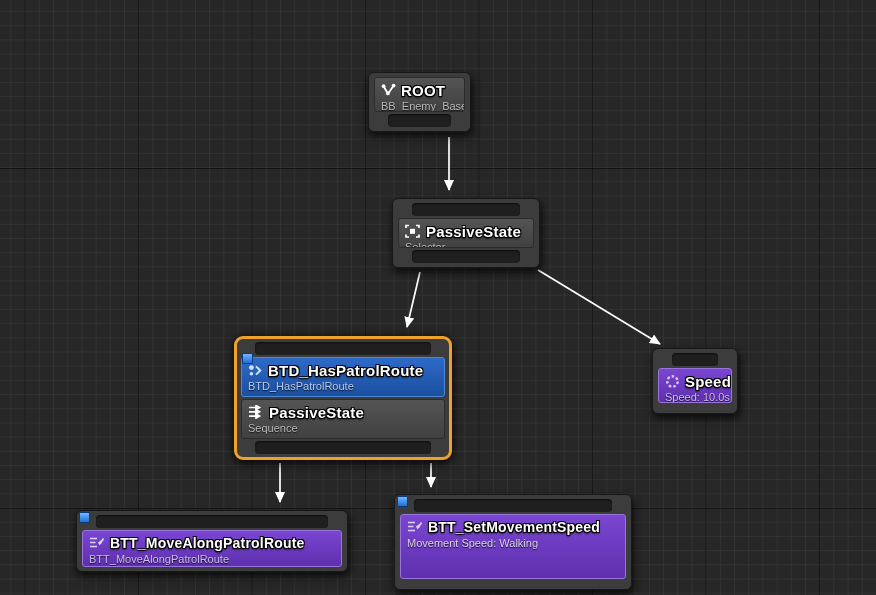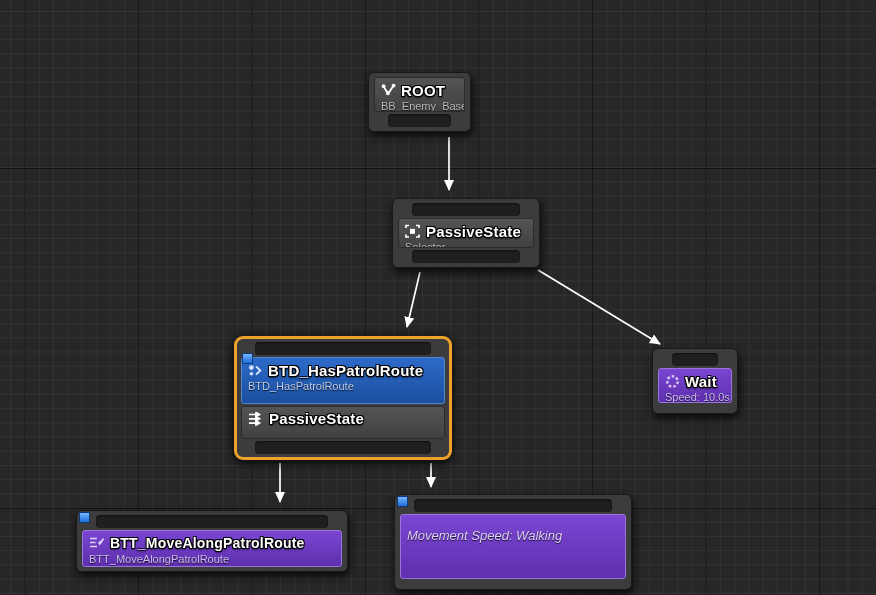--- a/index.html
+++ b/index.html
@@ -40,22 +40,22 @@
   .title-row{display:flex;align-items:center;gap:5px;height:20px;}
   .title{
     color:#fff;font-weight:bold;font-size:14px;letter-spacing:0.2px;white-space:nowrap;
     text-shadow:-1px -1px 0 #000,1px -1px 0 #000,-1px 1px 0 #000,1px 1px 0 #000,0 2px 2px rgba(0,0,0,.7);
   }
   .title.big{font-size:15px;}
   .subtitle{font-size:11px;line-height:13px;color:#b8b8b8;white-space:nowrap;
             text-shadow:0 1px 1px rgba(0,0,0,.8);}
   .subtitle.bluey{color:#bdc9e6;}
   .subtitle.purpley{color:#cbbcec;}
-  .detail{font-size:13px;line-height:13px;color:#dbd1f1;margin-top:12px;white-space:nowrap;
-          text-shadow:0 1px 1px rgba(0,0,0,.8);font-style:italic;}
+  .detail{font-size:11px;line-height:13px;color:#dbd1f1;white-space:nowrap;
+          text-shadow:0 1px 1px rgba(0,0,0,.8);}
   .icon{flex:0 0 auto;display:inline-flex;}
 
   .badge{
     position:absolute;z-index:-1;width:18px;height:18px;border-radius:50%;
     background:#9d9d9d;color:#5f5f5f;font-size:11px;font-weight:bold;
     display:flex;align-items:center;justify-content:center;
     box-shadow:0 1px 2px rgba(0,0,0,0.5);
   }
   .asset-chip{
     position:absolute;width:9px;height:9px;border:1px solid #0c3a78;border-radius:1px;
@@ -150,35 +150,36 @@
                 <path d="M8,0.5 L11.5,2.5 L8,4.5 Z"></path>
               <line x1="1" y1="6.8" x2="8.5" y2="6.8"></line>
                 <path d="M8,4.8 L11.5,6.8 L8,8.8 Z"></path>
               <line x1="1" y1="11.1" x2="8.5" y2="11.1"></line>
                 <path d="M8,9.1 L11.5,11.1 L8,13.1 Z"></path>
             </g>
           </svg>
         </span>
         <span class="title big">PassiveState</span>
       </div>
+      <div class="subtitle">Sequence</div>
     </div>
     <div class="pill"></div>
   </div>
 
   <div class="bt-node" style="left:652px;top:348px;width:86px;height:66px;">
     <span class="badge" style="top:-2px;right:-7px;">5</span>
     <div class="pill"></div>
     <div class="body purple">
       <div class="title-row">
         <span class="icon">
           <svg width="15" height="15" viewBox="0 0 15 15">
             <circle cx="7.5" cy="7.5" r="5.2" fill="none" stroke="#d8caf4" stroke-width="2.4" stroke-dasharray="2.6 2"></circle>
           </svg>
         </span>
-        <span class="title big">Wait</span>
+        <span class="title big">Speed</span>
       </div>
       <div class="subtitle purpley">Speed: 10.0s</div>
     </div>
     <div class="spacer"></div>
   </div>
 
   <div class="bt-node" style="left:76px;top:510px;width:272px;height:62px;">
     <span class="badge" style="top:-2px;right:-8px;">3</span>
     <span class="asset-chip" style="left:2px;top:1px;"></span>
     <div class="pill"></div>
@@ -199,18 +200,32 @@
       </div>
       <div class="subtitle purpley">BTT_MoveAlongPatrolRoute</div>
     </div>
   </div>
 
   <div class="bt-node" style="left:394px;top:494px;width:238px;height:96px;">
     <span class="badge" style="top:-1px;right:-8px;">4</span>
     <span class="asset-chip" style="left:2px;top:1px;"></span>
     <div class="pill"></div>
     <div class="body purple">
+      <div class="title-row">
+        <span class="icon">
+          <svg width="16" height="14" viewBox="0 0 16 14">
+            <g stroke="#ddd2f6" stroke-width="1.7">
+              <line x1="1" y1="2.5" x2="8" y2="2.5"></line>
+              <line x1="1" y1="6.5" x2="6.5" y2="6.5"></line>
+              <line x1="1" y1="10.5" x2="8" y2="10.5"></line>
+            </g>
+            <path d="M14,3 L10.5,9.5 L9,6.5 Z" fill="#ddd2f6"></path>
+            <line x1="14.5" y1="2.5" x2="11" y2="8" stroke="#ddd2f6" stroke-width="1.6"></line>
+          </svg>
+        </span>
+        <span class="title">BTT_SetMovementSpeed</span>
+      </div>
       <div class="detail">Movement Speed: Walking</div>
     </div>
     <div class="spacer"></div>
   </div>
 
 </div>
 
 </body></html>

